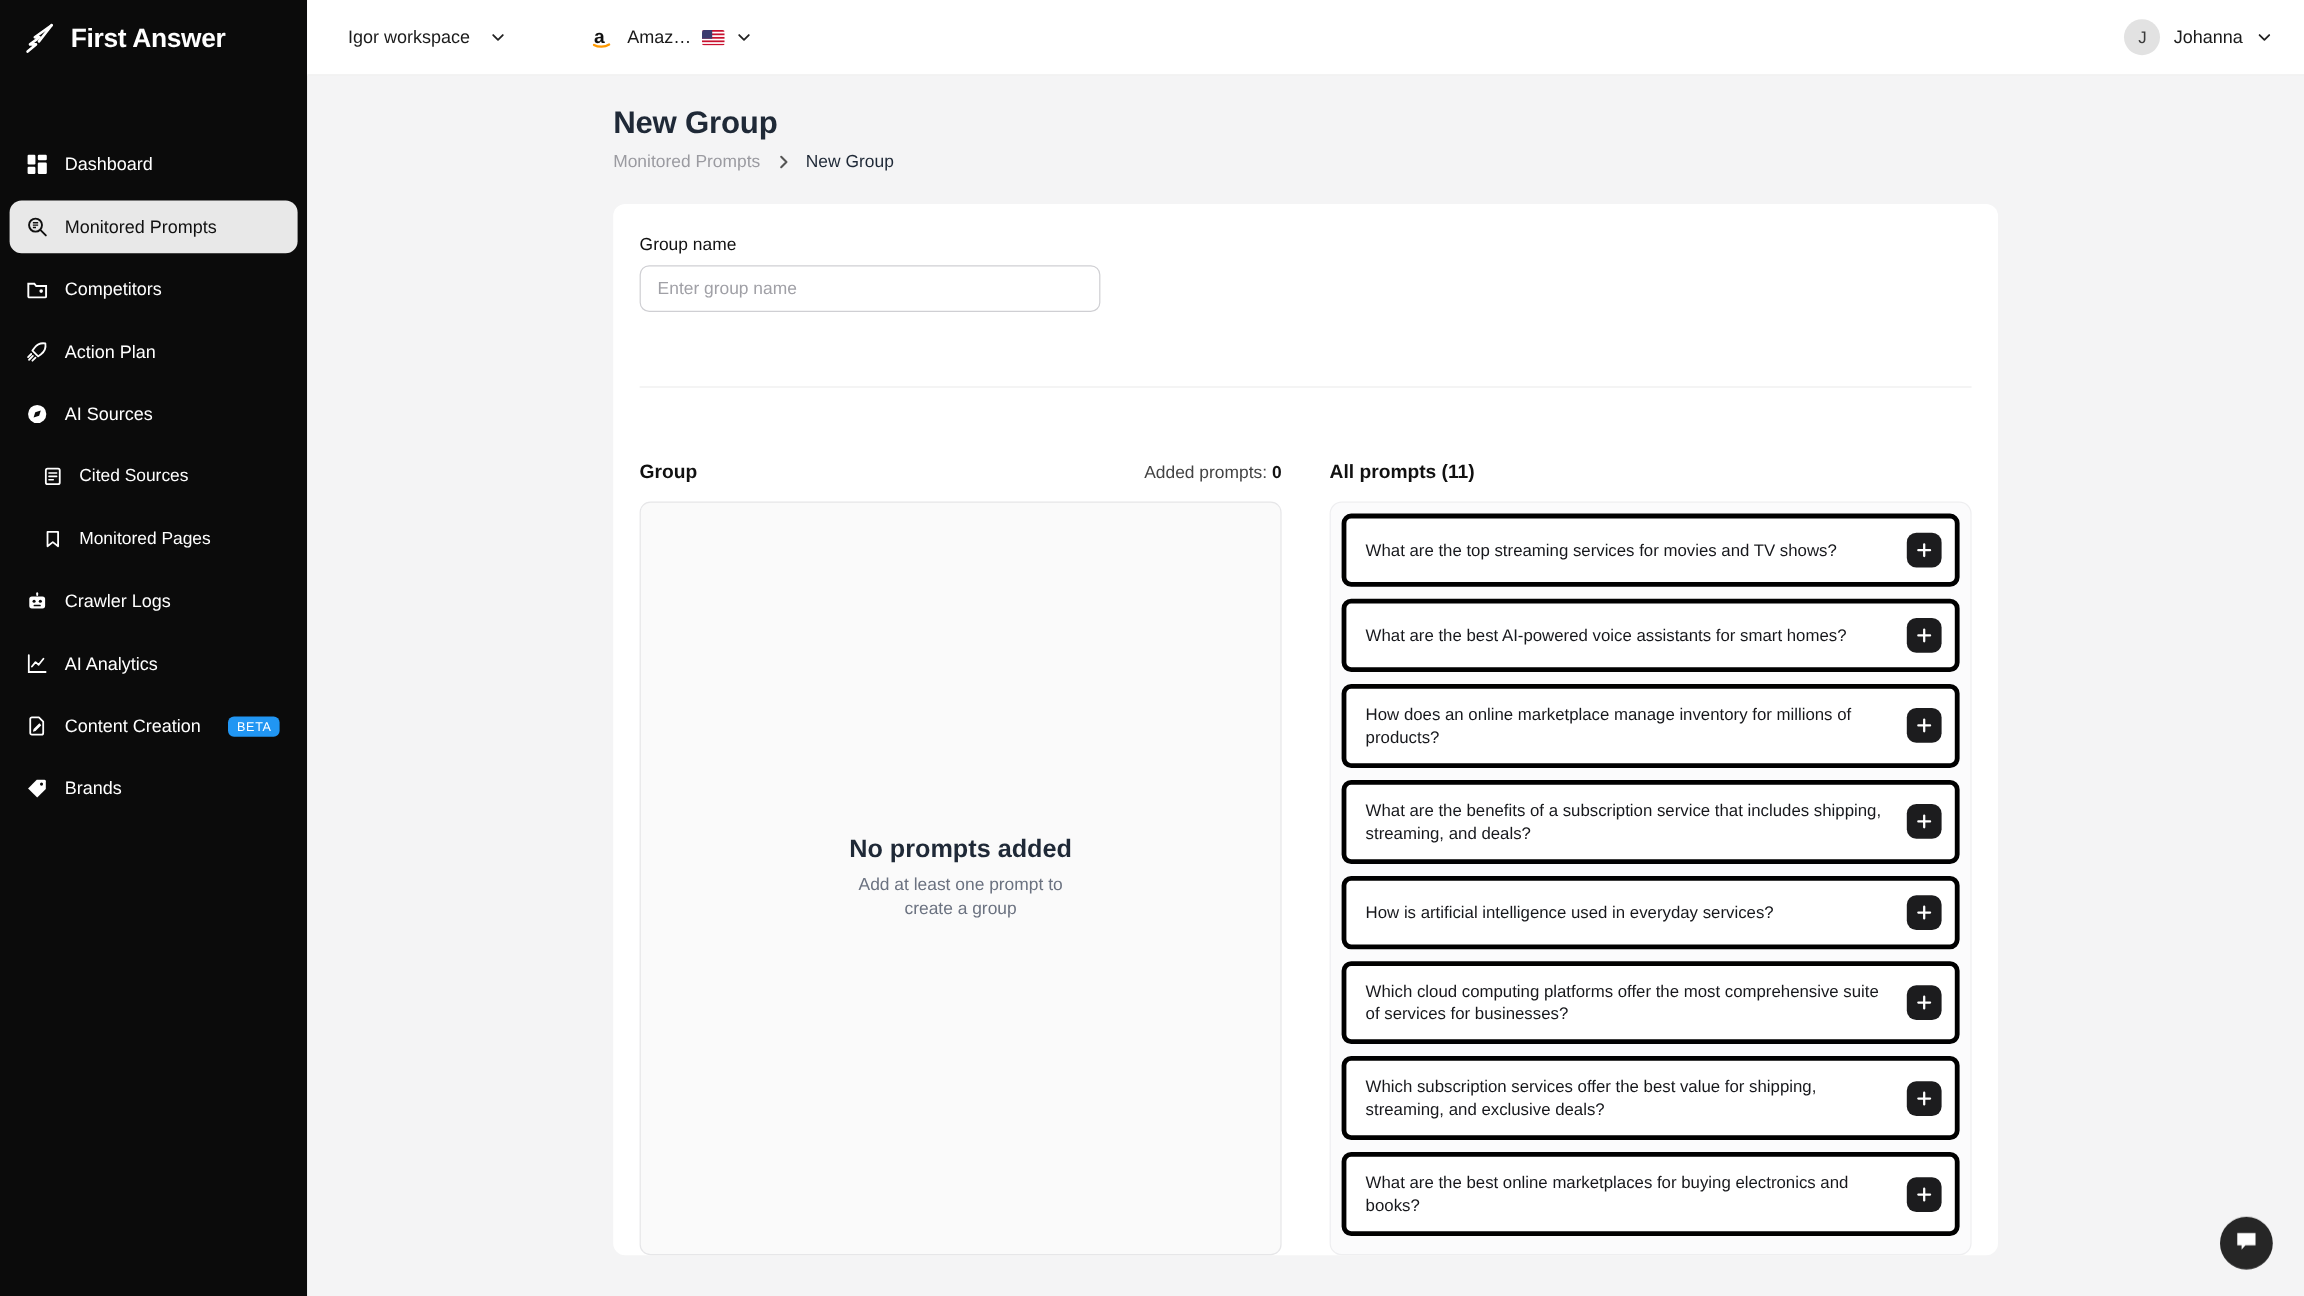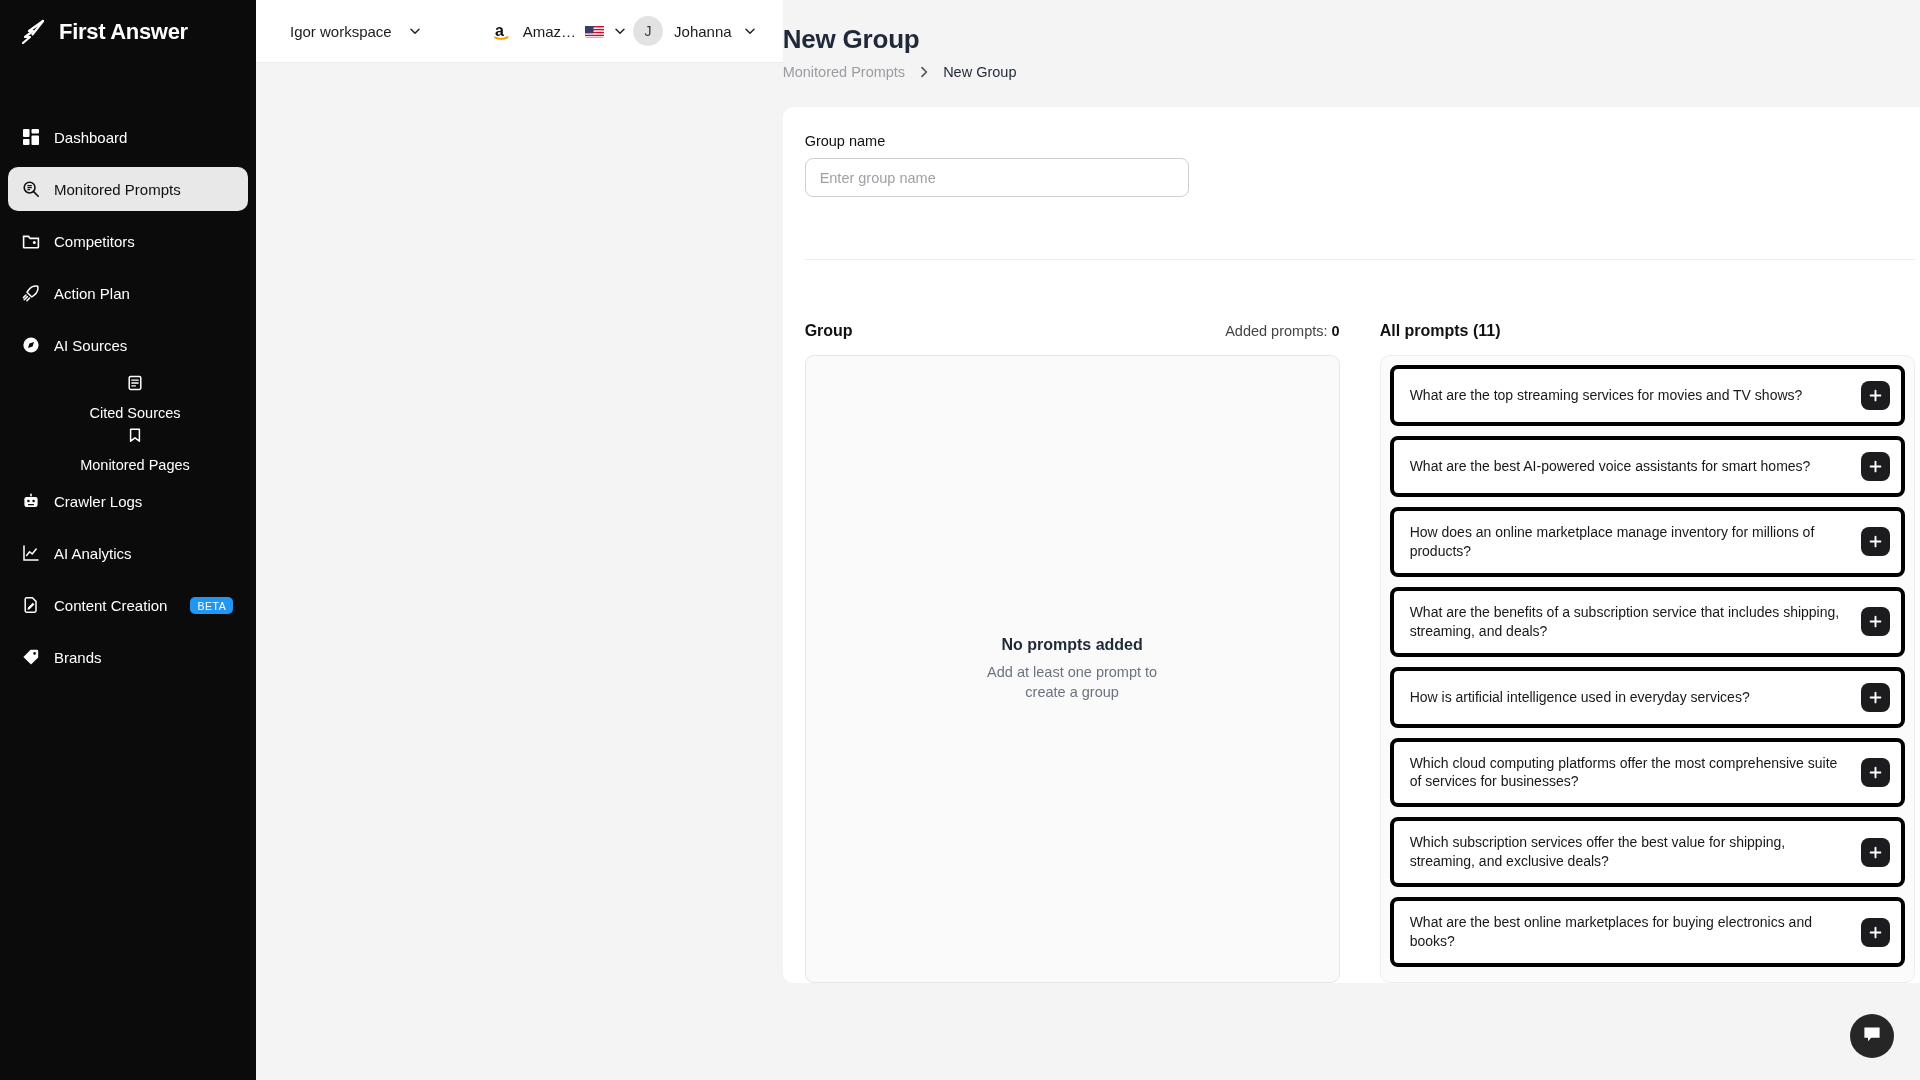--- a/index.html
+++ b/index.html
@@ -29,31 +29,31 @@
   .nav { margin-top: 52px; padding: 0 8px; }
   .nav-item {
     display: flex; align-items: center; gap: 14px;
     height: 44px; padding: 0 14px; margin-bottom: 8px;
     border-radius: 10px; cursor: pointer;
     color: #ffffff; font-size: 15px;
   }
   .nav-item .ico { width: 18px; height: 18px; flex: 0 0 18px; display: flex; align-items: center; justify-content: center; }
   .nav-item .ico svg { width: 18px; height: 18px; display: block; }
   .nav-item.active { background: #e8e8e8; color: #111; }
-  .nav-item.sub { padding-left: 28px; font-size: 14.5px; flex-direction: column; }
+  .nav-item.sub { padding-left: 28px; font-size: 14.5px; }
   .nav-item.sub .ico { width: 16px; height: 16px; flex: 0 0 16px; }
   .nav-item.sub .ico svg { width: 16px; height: 16px; }
   .nav-label { white-space: nowrap; }
   .badge-beta {
     background: #2196f3; color: #fff; font-size: 10.5px; font-weight: 400;
     letter-spacing: 0.6px; padding: 3px 7px 2px; border-radius: 5px; margin-left: 9px;
   }
 
   
-  .main { flex: 1; height: 1080px; display: flex; flex-direction: row; background: #f4f4f5; }
+  .main { flex: 1; height: 1080px; display: flex; flex-direction: column; background: #f4f4f5; }
 
   .topbar {
     height: 63px; background: #ffffff; display: flex; align-items: center;
     padding: 0 26px 0 28px; border-bottom: 1px solid #ececec;
   }
   .ws-select {
     display: flex; align-items: center; gap: 16px; cursor: pointer;
     font-size: 15px; color: #1b1b1b; padding: 6px 6px;
   }
   .brand-select {
@@ -102,21 +102,21 @@
   .col-head { display: flex; align-items: baseline; justify-content: space-between; margin-bottom: 15px; }
   .col-title { font-size: 16px; font-weight: 700; color: #111; }
   .added-count { font-size: 14.5px; color: #444; }
   .added-count b { color: #111; font-weight: 700; }
 
   .dropzone {
     flex: 1; min-height: 0; border: 1px solid #e6e6e8; border-radius: 9px;
     background: #fafafa; display: flex; flex-direction: column;
     align-items: center; justify-content: center; text-align: center;
   }
-  .dz-title { font-size: 16px; font-weight: 700; color: #1f2937; }
+  .dz-title { font-size: 21px; font-weight: 700; color: #1f2937; }
   .dz-sub { font-size: 14.5px; color: #6b7280; margin-top: 9px; line-height: 1.35; max-width: 200px; }
 
   .search-wrap {
     position: relative; width: 238px; height: 39px; margin-bottom: 18px;
   }
   .search-input {
     width: 238px; height: 39px; border: 1px solid #e2e2e5; border-radius: 8px;
     padding: 0 12px 0 38px; font-size: 14.5px; outline: none; background: #fff;
     font-family: "Liberation Sans", sans-serif; color: #111;
   }

